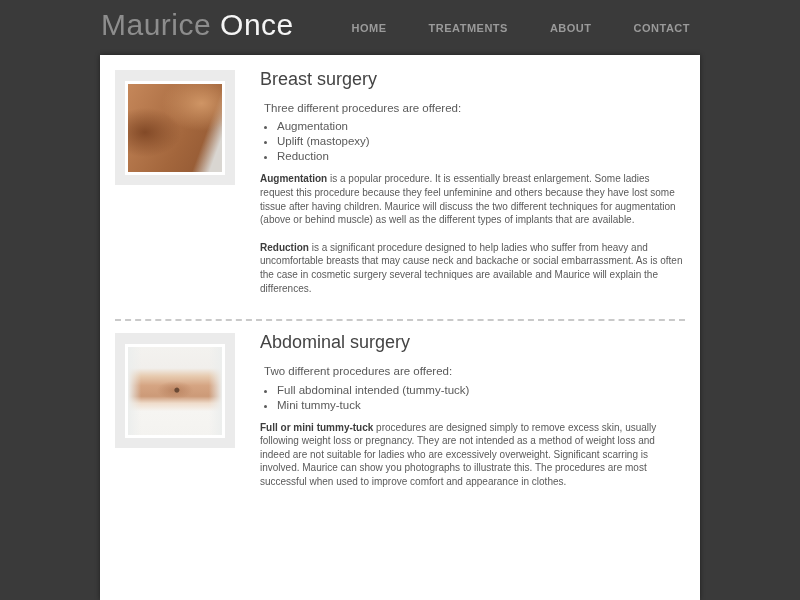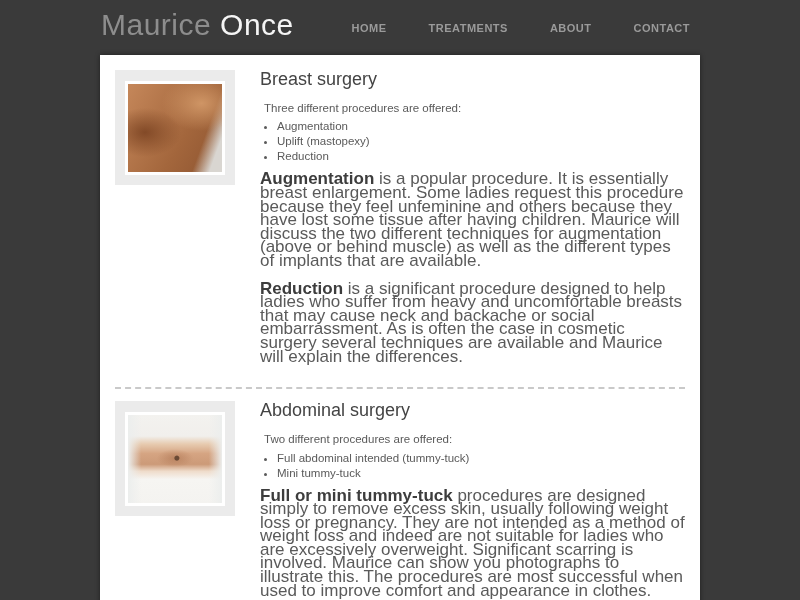--- a/index.html
+++ b/index.html
@@ -112,21 +112,21 @@
     padding-left: 17px;
     list-style: disc;
   }
   .procedures li {
     font-size: 11.5px;
     line-height: 15px;
     color: #5a5a5a;
   }
   .para {
     margin: 0 0 14px 0;
-    font-size: 17px;
+    font-size: 10px;
     line-height: 13.6px;
     color: #5a5a5a;
   }
   .lead {
     font-weight: bold;
     color: #3d3d3d;
   }
   .divider {
     border-top: 2px dashed #c9c9c9;
     margin: 10px 0 12px 0;

